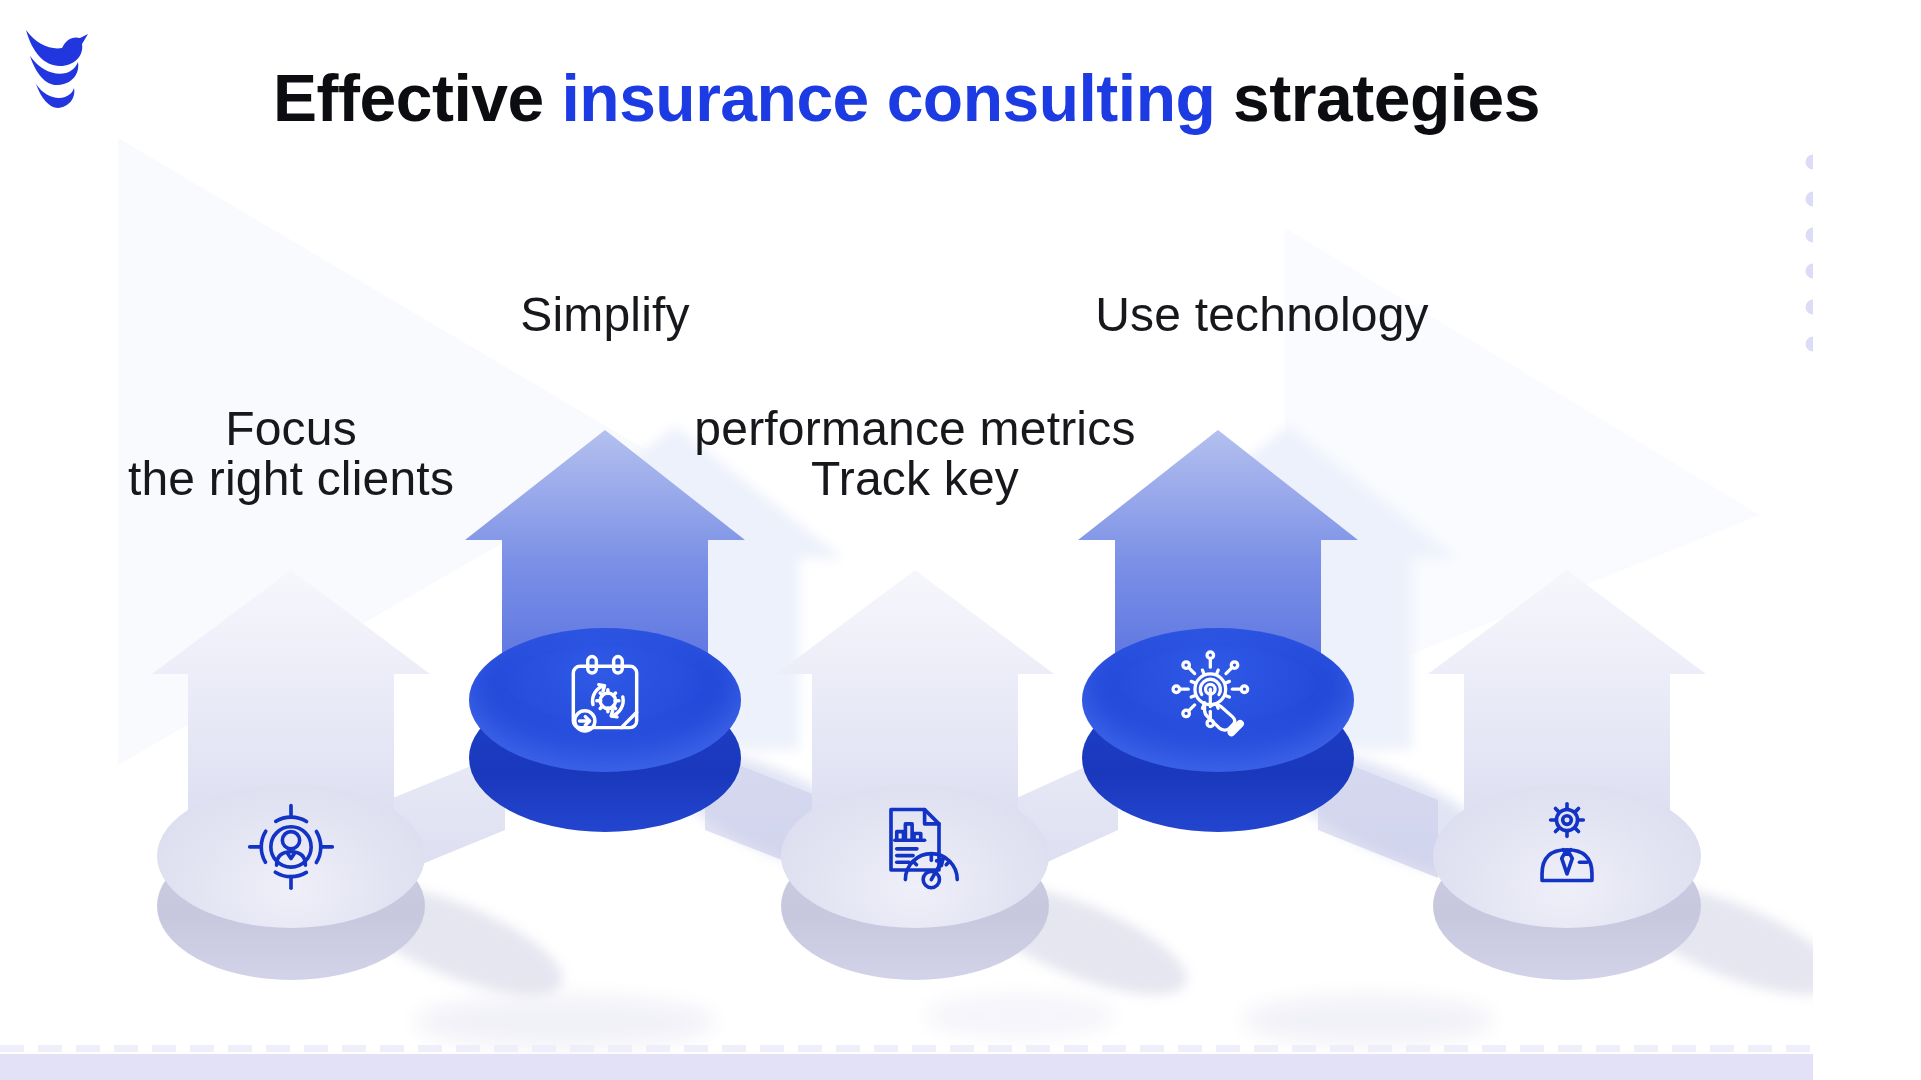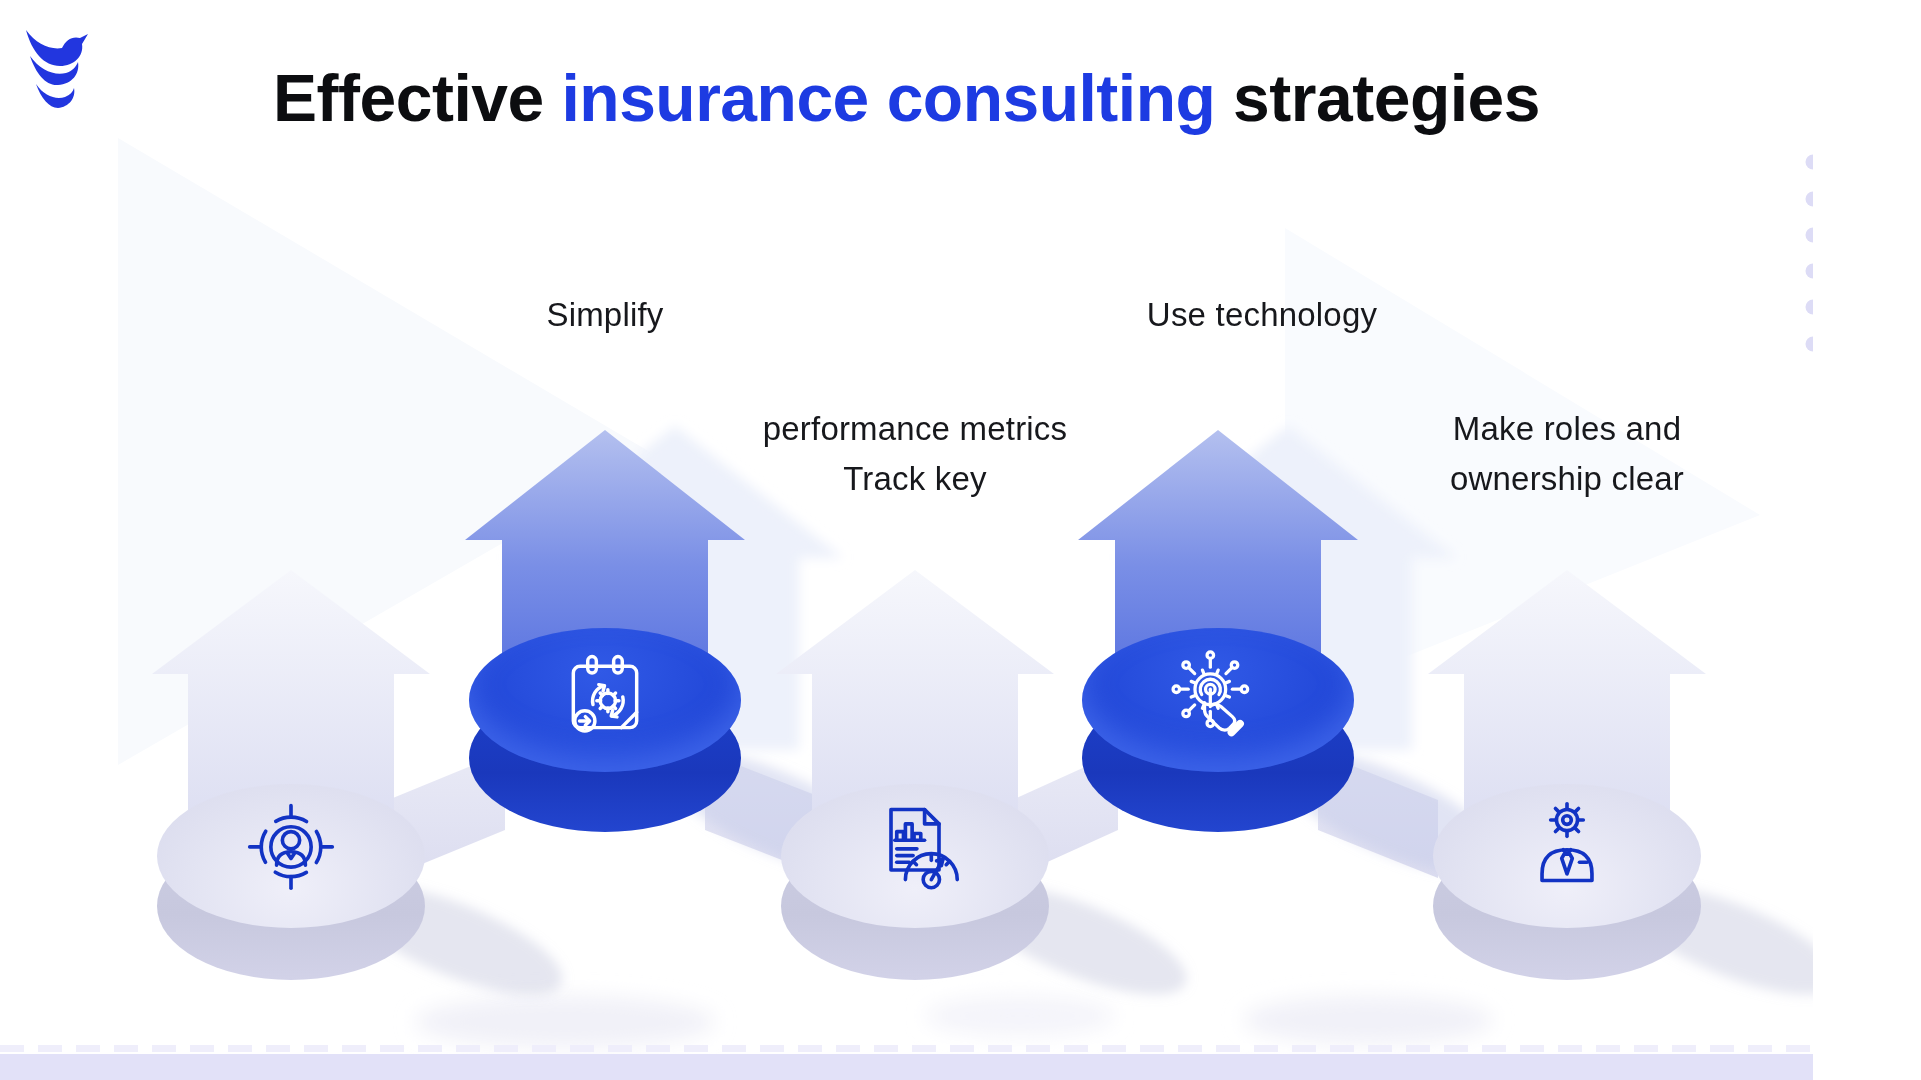--- a/index.html
+++ b/index.html
@@ -3,21 +3,21 @@
 <meta charset="utf-8">
 <style>
   html,body{margin:0;padding:0;background:#fff;}
   .canvas{position:relative;width:1813px;height:1080px;background:#ffffff;overflow:hidden;
           font-family:"Liberation Sans",sans-serif;}
   .bg{position:absolute;left:0;top:0;pointer-events:none;}
   .page-title{position:absolute;top:60px;left:0;width:100%;margin:0;text-align:center;
               font-size:66px;font-weight:700;letter-spacing:-0.5px;color:#0c0d10;}
   .page-title .accent{color:#1d3be2;}
   .logo{position:absolute;left:20px;top:26px;width:70px;height:92px;}
-  .label{position:absolute;width:560px;text-align:center;font-size:33px;line-height:50px;
+  .label{position:absolute;width:560px;text-align:center;font-size:48px;line-height:50px;
          font-weight:400;color:#17181c;letter-spacing:0.2px;}
   .lbl-1{left:11px;top:404px;}
   .lbl-2{left:325px;top:290px;}
   .lbl-3{left:635px;top:404px;}
   .lbl-4{left:982px;top:290px;}
   .lbl-5{left:1287px;top:404px;}
   .cyl{position:absolute;}
   .cyl .side,.cyl .topface{position:absolute;border-radius:50%;}
   .cyl.light{width:268px;height:200px;top:784px;}
   .cyl.light .side{left:0;top:48px;width:268px;height:148px;
@@ -150,33 +150,33 @@
       <g fill="#2236df">
         <path d="M6,4 C16,18 30,24 42,22 C46,14 52,10 60,12 L68,8 L62,18 C64,30 54,40 40,40 C24,40 12,26 6,4 Z"></path>
         <path d="M10,30 C20,44 34,50 46,47 C52,45 56,41 58,36 C60,48 52,58 38,59 C26,60 16,48 10,30 Z"></path>
         <path d="M16,58 C24,70 36,74 45,71 C50,69 53,66 54,62 C56,72 49,81 38,82 C29,82 21,72 16,58 Z"></path>
       </g>
     </svg>
   </div>
 
   <h1 class="page-title"><span>Effective </span><span class="accent">insurance consulting</span><span> strategies</span></h1>
 
+  <div class="label lbl-1">
+    <div>Focus</div>
+    <div>the right clients</div>
+  </div>
   <div class="label lbl-2">
     <div>Simplify</div>
   </div>
   <div class="label lbl-3">
     <div>performance metrics</div>
     <div>Track key</div>
   </div>
   <div class="label lbl-4">
     <div>Use technology</div>
-  </div>
-  <div class="label lbl-5">
-    <div>Make roles and</div>
-    <div>ownership clear</div>
   </div>
 
   <div class="cyl light cyl-1">
     <div class="side"></div>
     <div class="topface"></div>
     <svg class="icon" viewBox="0 0 100 100" fill="none" stroke="currentColor" stroke-width="3.8" stroke-linecap="round" stroke-linejoin="round">
       <circle cx="50" cy="52" r="31" stroke-dasharray="34 14.7" stroke-dashoffset="17" transform="rotate(-90 50 52)"></circle>
       <line x1="50" y1="9" x2="50" y2="21"></line>
       <line x1="50" y1="83" x2="50" y2="95"></line>
       <line x1="7" y1="52" x2="19" y2="52"></line>

